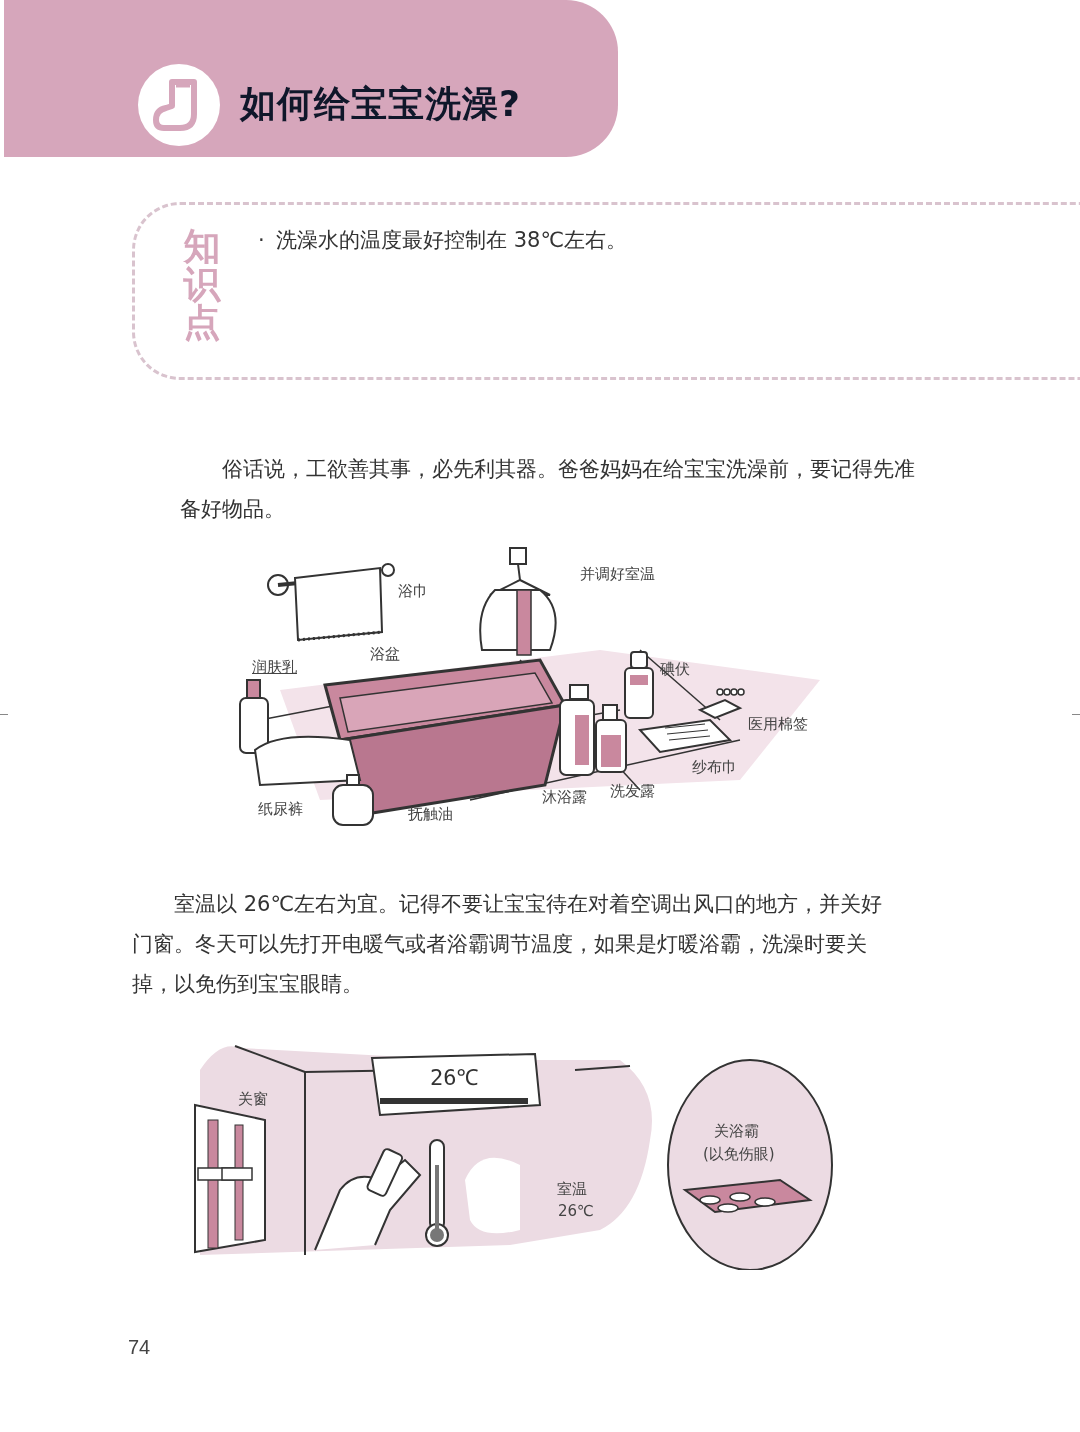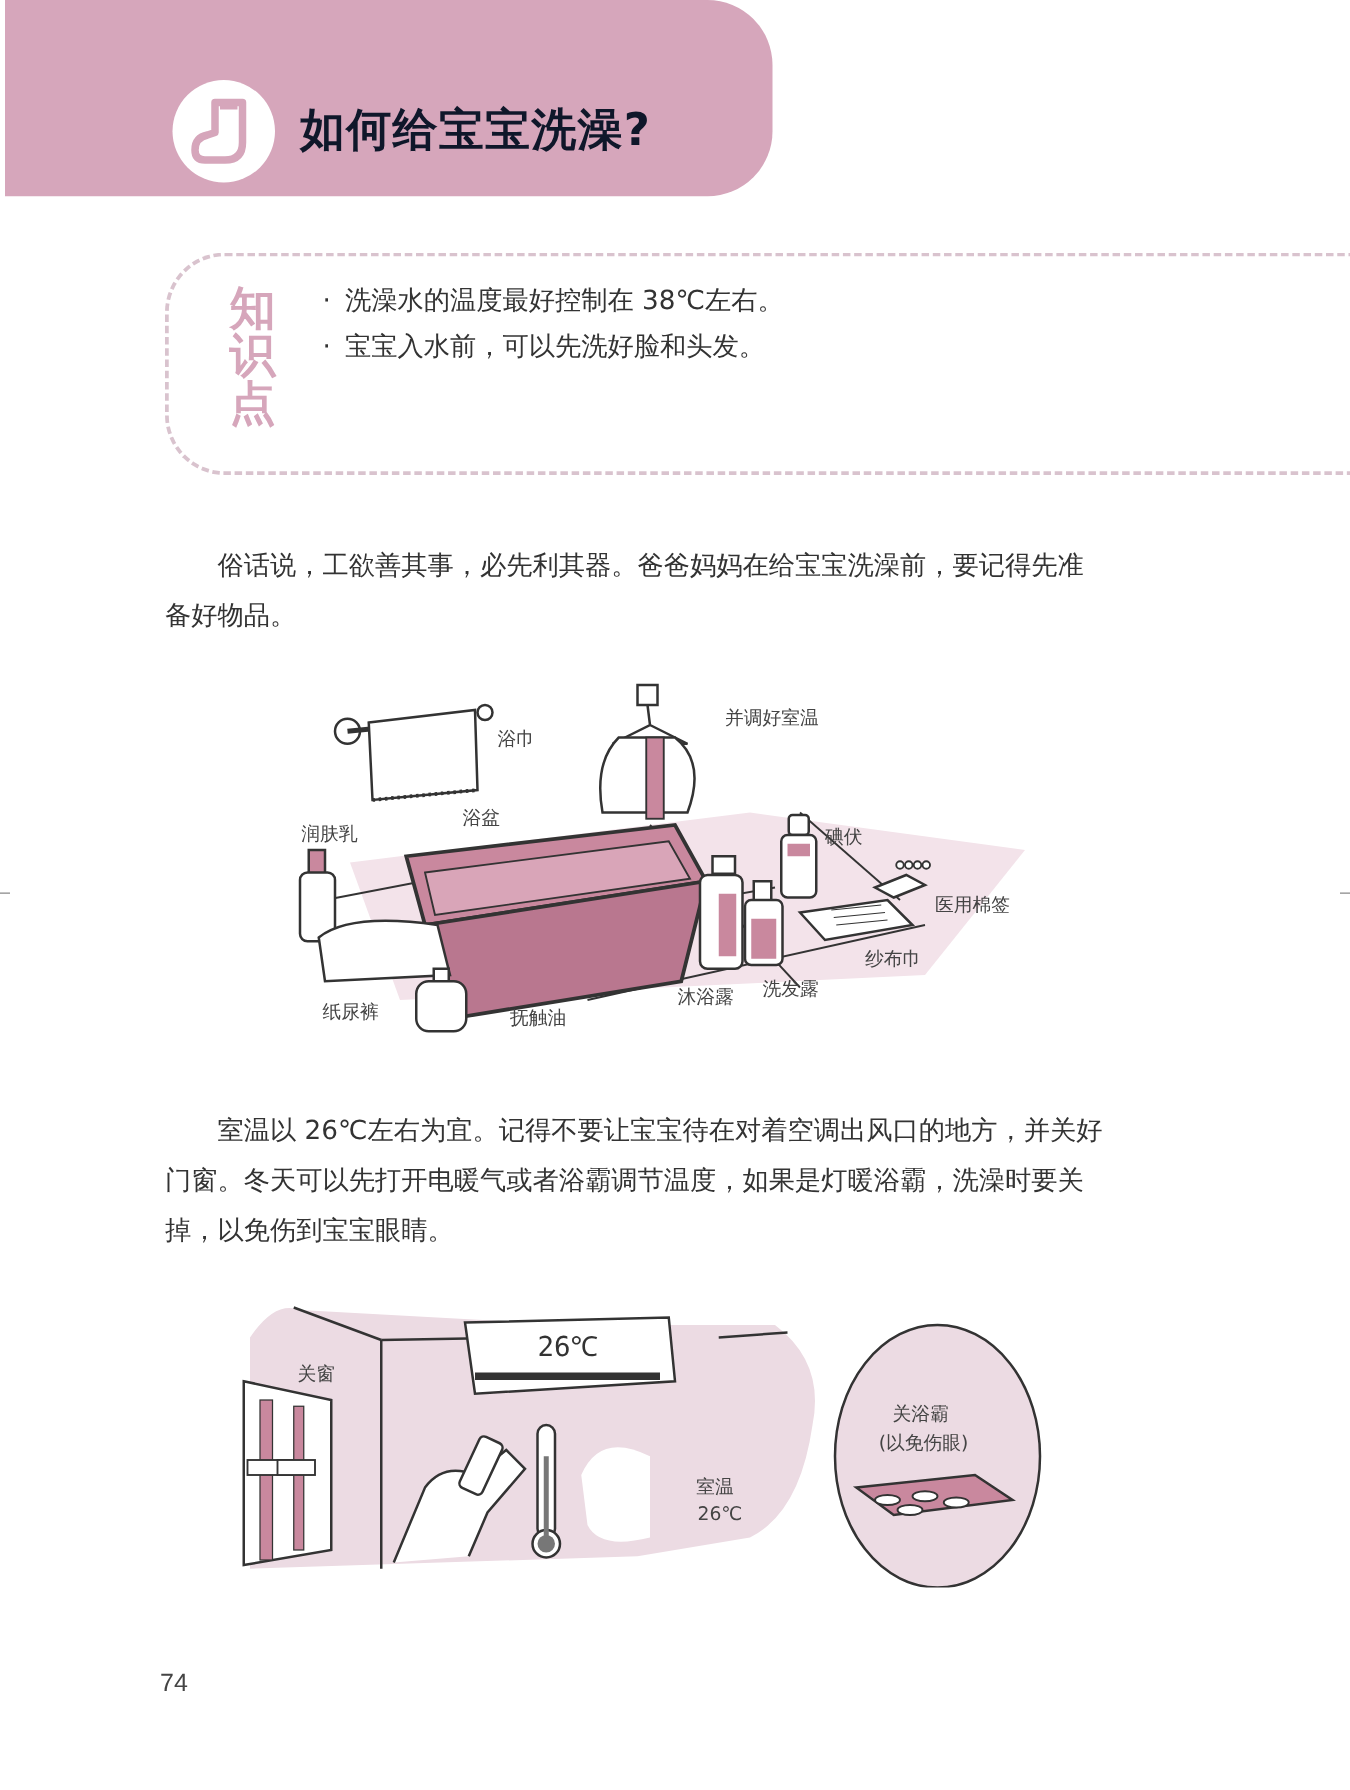--- a/index.html
+++ b/index.html
@@ -36,21 +36,21 @@
     font-size: 21px; line-height: 36.5px; color: #333; white-space: nowrap;
   }
   .kbox-list li .dot { display: inline-block; width: 18px; }
 
   
   .para {
     position: absolute; left: 132px; width: 750px;
     font-size: 21px; line-height: 40px; color: #333;
     text-indent: 42px;
   }
-  .para1 { top: 432px; }
+  .para1 { top: 449px; margin-left: 48px; }
   .para2 { top: 884px; }
 
   
   .illus1 { position: absolute; left: 220px; top: 540px; width: 620px; height: 300px; }
   .illus-label {
     position: absolute; font-size: 15px; color: #444; white-space: nowrap;
   }
 
   
   .illus2 { position: absolute; left: 180px; top: 1030px; width: 660px; height: 240px; }
@@ -74,21 +74,20 @@
 <div class="banner-title">如何给宝宝洗澡?</div>
 
 <div class="kbox"></div>
 <div class="kbox-label">
   <div>知</div>
   <div>识</div>
   <div>点</div>
 </div>
 <ul class="kbox-list">
   <li><span class="dot">·</span><span>洗澡水的温度最好控制在 38℃左右。</span></li>
-  <li><span class="dot">·</span><span>宝宝入水前，可以先洗好脸和头发。</span></li>
 </ul>
 
 <p class="para para1">俗话说，工欲善其事，必先利其器。爸爸妈妈在给宝宝洗澡前，要记得先准备好物品。</p>
 
 <div class="illus1">
   <svg width="620" height="300" viewBox="0 0 620 300">
 
     <path d="M60 150 L380 110 L600 140 L520 240 L100 260 Z" fill="#f3e3ea"></path>
     <g stroke="#333" stroke-width="1.5" fill="none">
       <line x1="40" y1="180" x2="300" y2="130"></line>
@@ -144,21 +143,21 @@
     <g fill="#fff" stroke="#333" stroke-width="1.5">
         <circle cx="500" cy="152" r="3"></circle>
         <circle cx="507" cy="152" r="3"></circle>
         <circle cx="514" cy="152" r="3"></circle>
         <circle cx="521" cy="152" r="3"></circle>
       </g>
   </svg>
   <span class="illus-label" style="left:178px;top:42px;text-align:center;">浴巾</span>
   <span class="illus-label" style="left:360px;top:25px;">并调好室温</span>
   <span class="illus-label" style="left:150px;top:105px;">浴盆</span>
-  <span class="illus-label" style="left:21px;top:118px;">润肤乳</span>
+  <span class="illus-label" style="left:32px;top:118px;text-decoration:underline;">润肤乳</span>
   <span class="illus-label" style="left:440px;top:120px;">碘伏</span>
   <span class="illus-label" style="left:528px;top:175px;">医用棉签</span>
   <span class="illus-label" style="left:472px;top:218px;">纱布巾</span>
   <span class="illus-label" style="left:38px;top:260px;">纸尿裤</span>
   <span class="illus-label" style="left:188px;top:265px;">抚触油</span>
   <span class="illus-label" style="left:322px;top:248px;">沐浴露</span>
   <span class="illus-label" style="left:390px;top:242px;">洗发露</span>
 </div>
 
 <p class="para para2">室温以 26℃左右为宜。记得不要让宝宝待在对着空调出风口的地方，并关好门窗。冬天可以先打开电暖气或者浴霸调节温度，如果是灯暖浴霸，洗澡时要关掉，以免伤到宝宝眼睛。</p>

